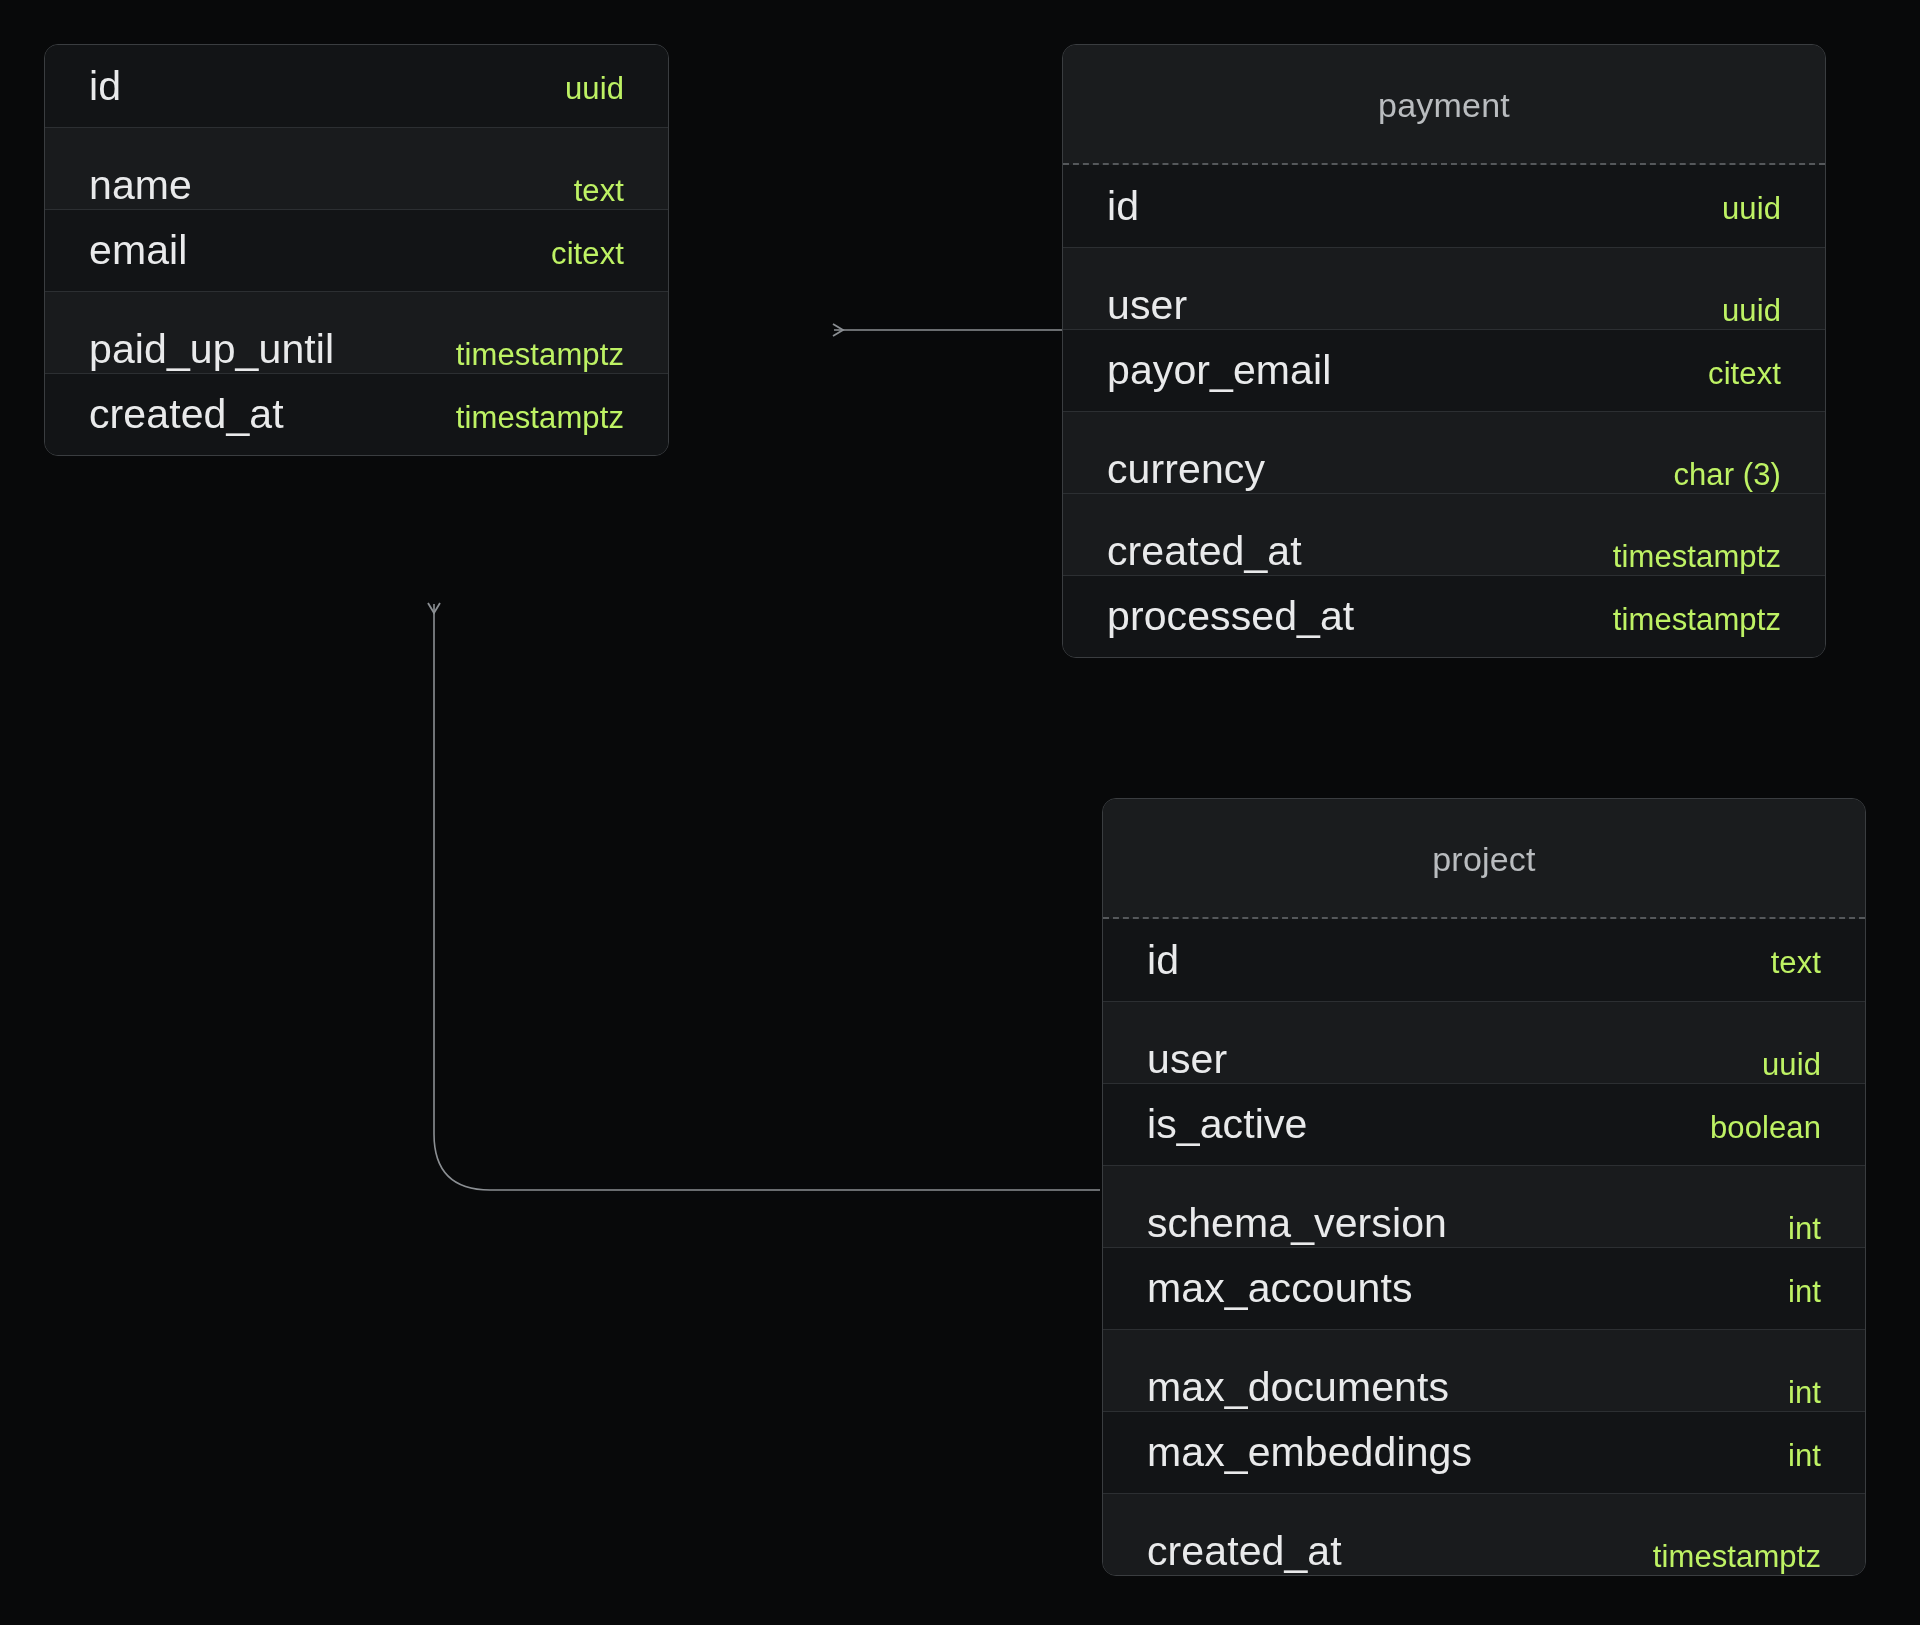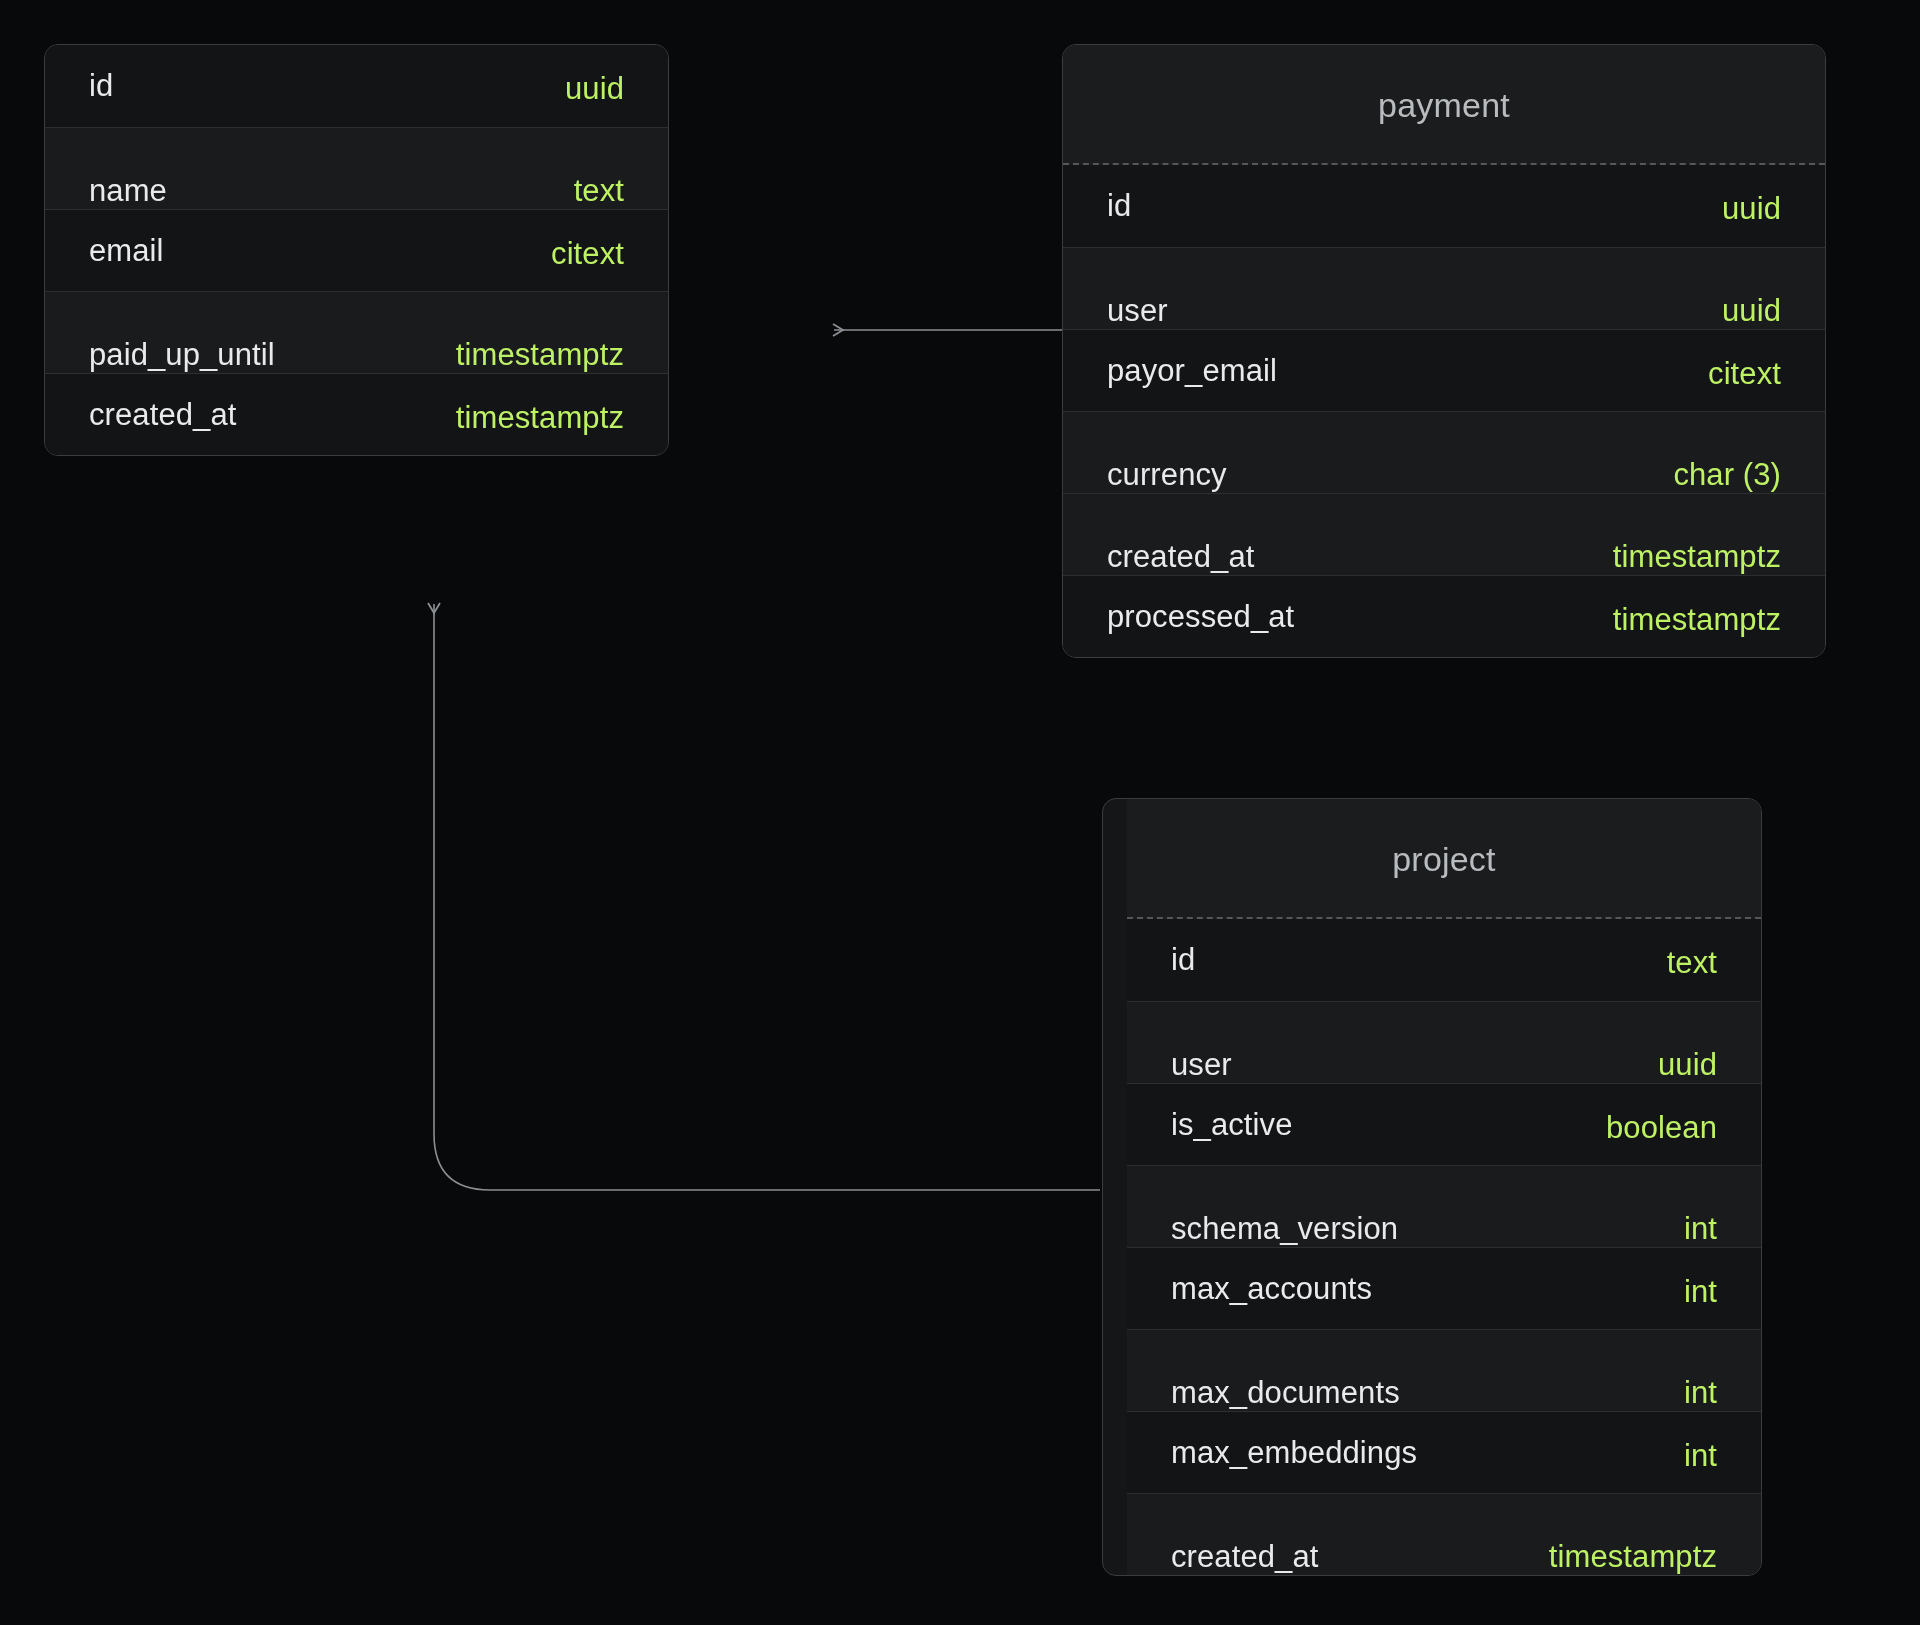--- a/index.html
+++ b/index.html
@@ -76,38 +76,38 @@
     padding: 0 44px;
     border-top: 1px solid #2c2f32;
     background: #121416;
   }
 
   .field-row:first-child { border-top: none; }
 
   .field-row.alt { background: #191b1d; align-items: flex-end; }
 
   .field-name {
-    font-size: 31px;
+    font-size: 41px;
     color: #e9eaeb;
     white-space: nowrap;
     letter-spacing: 0.1px;
   }
 
   .field-type {
     font-size: 31px;
     color: #bef264;
     white-space: nowrap;
     letter-spacing: 0.1px;
     margin-top: 6px;
   }
 
   
   #entity-account  { left: 44px;  top: 44px;  width: 625px; }
   #entity-payment  { left: 1062px; top: 44px;  width: 764px; }
-  #entity-project  { left: 1102px; top: 798px; width: 660px; padding-left: 24px; }
+  #entity-project  { left: 1102px; top: 798px; width: 764px; }
 </style>
 </head>
 <body>
 
 <div id="canvas">
 
   <svg id="edges" viewBox="0 0 1920 1625" width="1920" height="1625">
     <defs>
       <marker id="arrowhead" markerWidth="14" markerHeight="14" refX="12" refY="7" orient="auto" markerUnits="userSpaceOnUse">
         <path d="M 13 1 L 3 7 L 13 13" fill="none" stroke="#8b8f93" stroke-width="1.8"></path>

